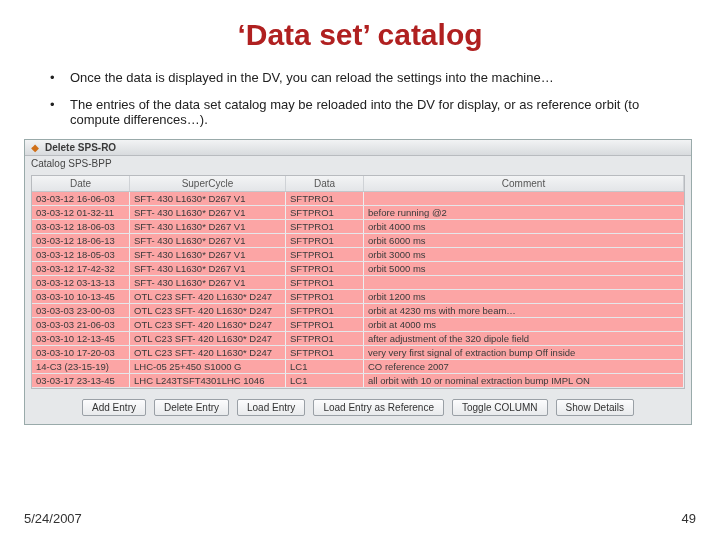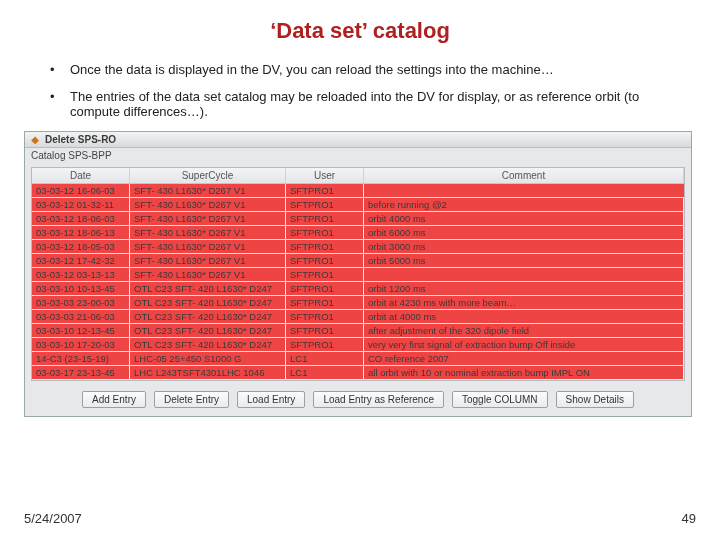--- a/index.html
+++ b/index.html
@@ -11,21 +11,21 @@
     position: relative;
     color: #000;
   }
   .slide {
     position: absolute; inset: 0;
     padding: 10px 24px 0 24px;
   }
   .title {
     text-align: center;
     font-family: "Comic Sans MS", "Trebuchet MS", sans-serif;
-    font-size: 22px;
+    font-size: 30px;
     font-weight: bold;
     color: #b02020;
     margin: 8px 0 18px 0;
   }
   .bullets {
     font-family: "Tahoma", "Trebuchet MS", sans-serif;
     font-size: 13px;
     color: #222;
     padding: 0 20px 0 36px;
   }
@@ -55,21 +55,21 @@
   }
   .app-title { font-weight: bold; color: #3a3a3a; font-size: 10px; }
   .catalog-label {
     padding: 2px 6px 0 6px;
     font-size: 10px;
     color: #444;
   }
 
   .grid {
     margin: 6px 6px 4px 6px;
-    background: #ef4444;
+    background: #fca5a5;
     border: 1px solid #b8bbbf;
   }
   .ghead {
     display: flex;
     background: linear-gradient(#f3f4f5,#e3e5e8);
     border-bottom: 1px solid #c3c6ca;
     font-size: 10px;
     color: #555;
   }
   .ghead > div {
@@ -144,21 +144,21 @@
     <div class="app-titlebar">
       <span class="app-icon">◆</span>
       <span class="app-title">Delete SPS-RO</span>
     </div>
     <div class="catalog-label">Catalog SPS-BPP</div>
 
     <div class="grid">
       <div class="ghead">
         <div class="c-date">Date</div>
         <div class="c-cycle">SuperCycle</div>
-        <div class="c-user">User</div>
+        <div class="c-user">Data</div>
         <div class="c-comm">Comment</div>
       </div>
       <div class="gbody" id="gbody">
           <div class="grow">
             <div class="c-date">03-03-12 16-06-03</div>
             <div class="c-cycle">SFT- 430 L1630* D267 V1</div>
             <div class="c-user">SFTPRO1</div>
           </div>
           <div class="grow">
             <div class="c-date">03-03-12 01-32-11</div>

